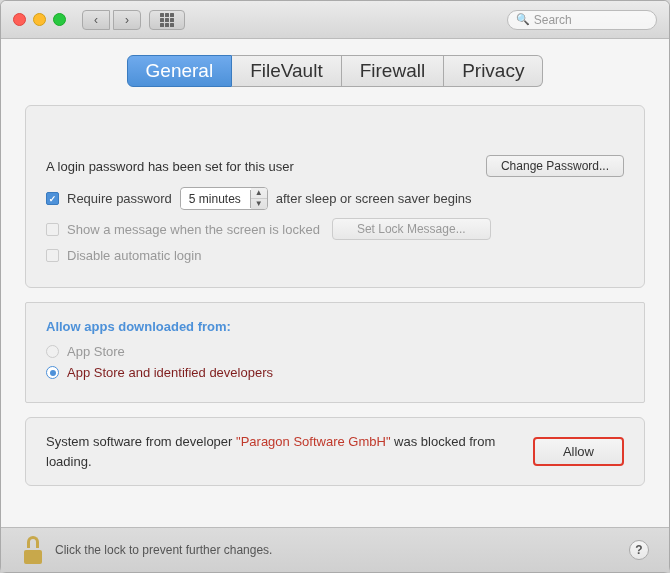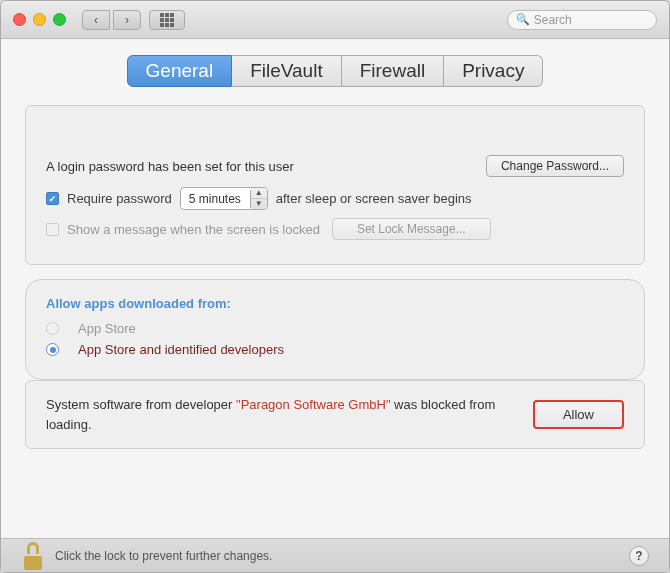--- a/index.html
+++ b/index.html
@@ -293,39 +293,40 @@
       cursor: default;
       font-size: 12px;
       color: #999;
       margin-left: 4px;
     }
 
     
     .download-section {
       background: #efefef;
       border: 1px solid #d0d0d0;
-      border-radius: 16px;
+      border-radius: 2px;
       padding: 16px 20px;
+      margin-bottom: 14px;
     }
 
     .section-title {
       font-size: 13px;
       font-weight: 600;
       color: #333;
       margin-bottom: 10px;
     }
 
     .section-title span {
       color: #4d91d9;
     }
 
     .radio-option {
       display: flex;
       align-items: center;
-      gap: 19px;
+      gap: 8px;
       margin-bottom: 6px;
     }
 
     .radio {
       width: 13px;
       height: 13px;
       border-radius: 50%;
       border: 1px solid #888;
       background: white;
       display: flex;
@@ -394,21 +395,21 @@
       border-radius: 4px;
       cursor: pointer;
       font-size: 13px;
       color: #333;
       white-space: nowrap;
       flex-shrink: 0;
     }
 
     
     .bottom-bar {
-      height: 34px;
+      height: 45px;
       background: linear-gradient(to bottom, #dcdcdc, #d0d0d0);
       border-top: 1px solid #bbb;
       display: flex;
       align-items: center;
       padding: 16px 20px;
       gap: 10px;
     }
 
     .lock-icon {
       width: 24px;
@@ -530,20 +531,24 @@
         </div>
         <span class="option-label">after sleep or screen saver begins</span>
       </div>
 
       <div class="option-row">
         <div class="checkbox disabled"></div>
         <span class="option-label disabled">Show a message when the screen is locked</span>
         <button class="set-lock-btn">Set Lock Message...</button>
       </div>
 
+      <div class="option-row">
+        <div class="checkbox disabled"></div>
+        <span class="option-label disabled">Disable automatic login</span>
+      </div>
     </div>
 
     <div class="download-section">
       <div class="section-title">
         <span>Allow apps downloaded from</span><span>:</span>
       </div>
       <div class="radio-option">
         <div class="radio disabled"></div>
         <span class="radio-label disabled">App Store</span>
       </div>

